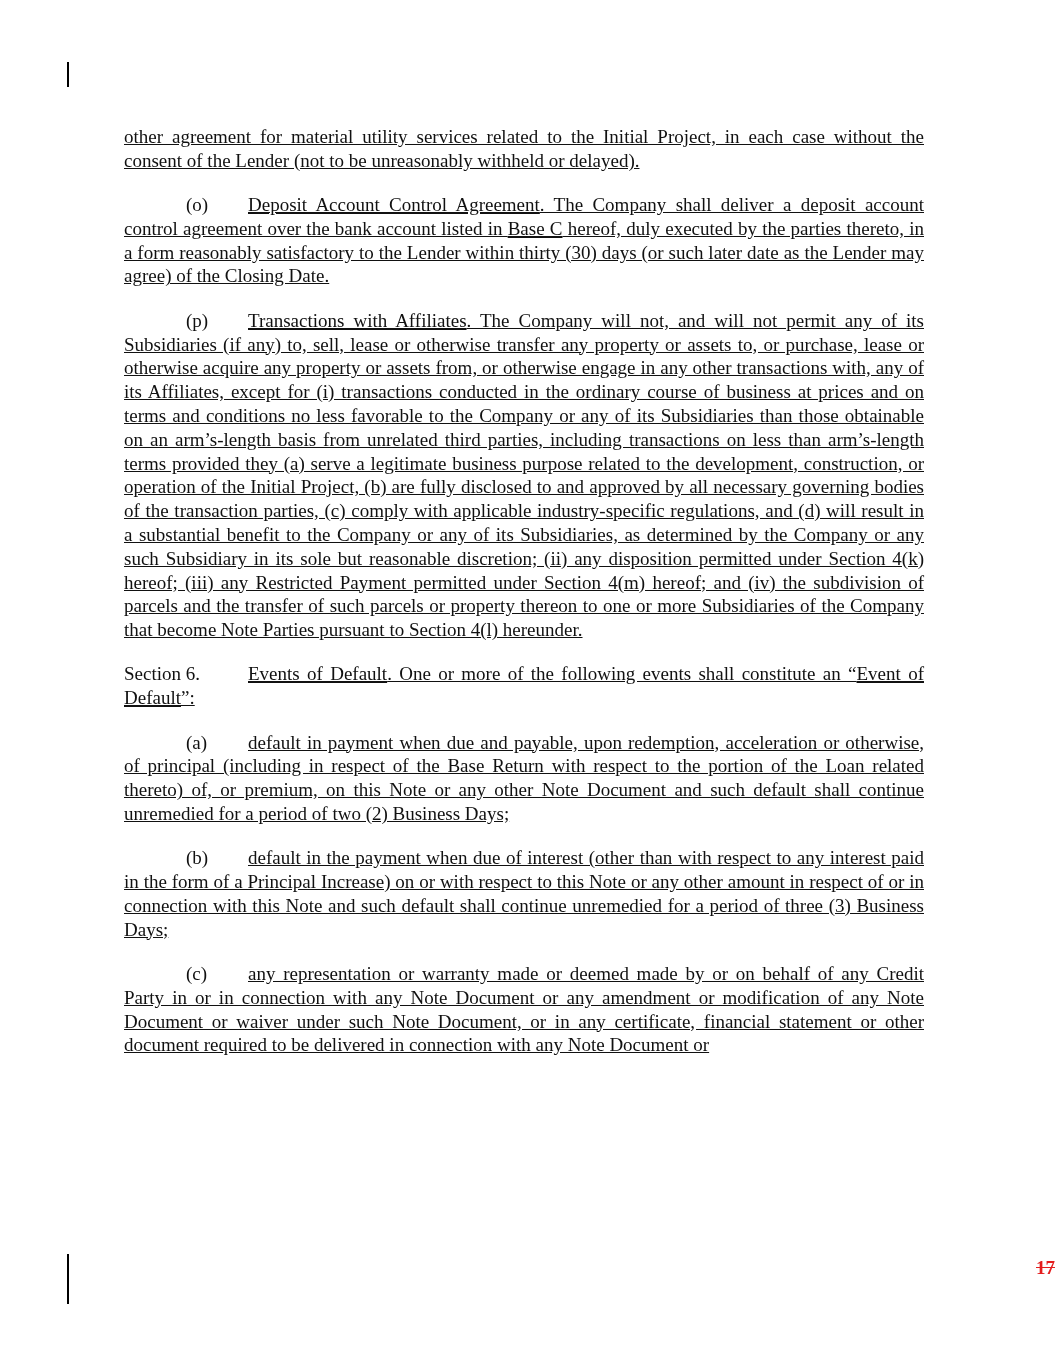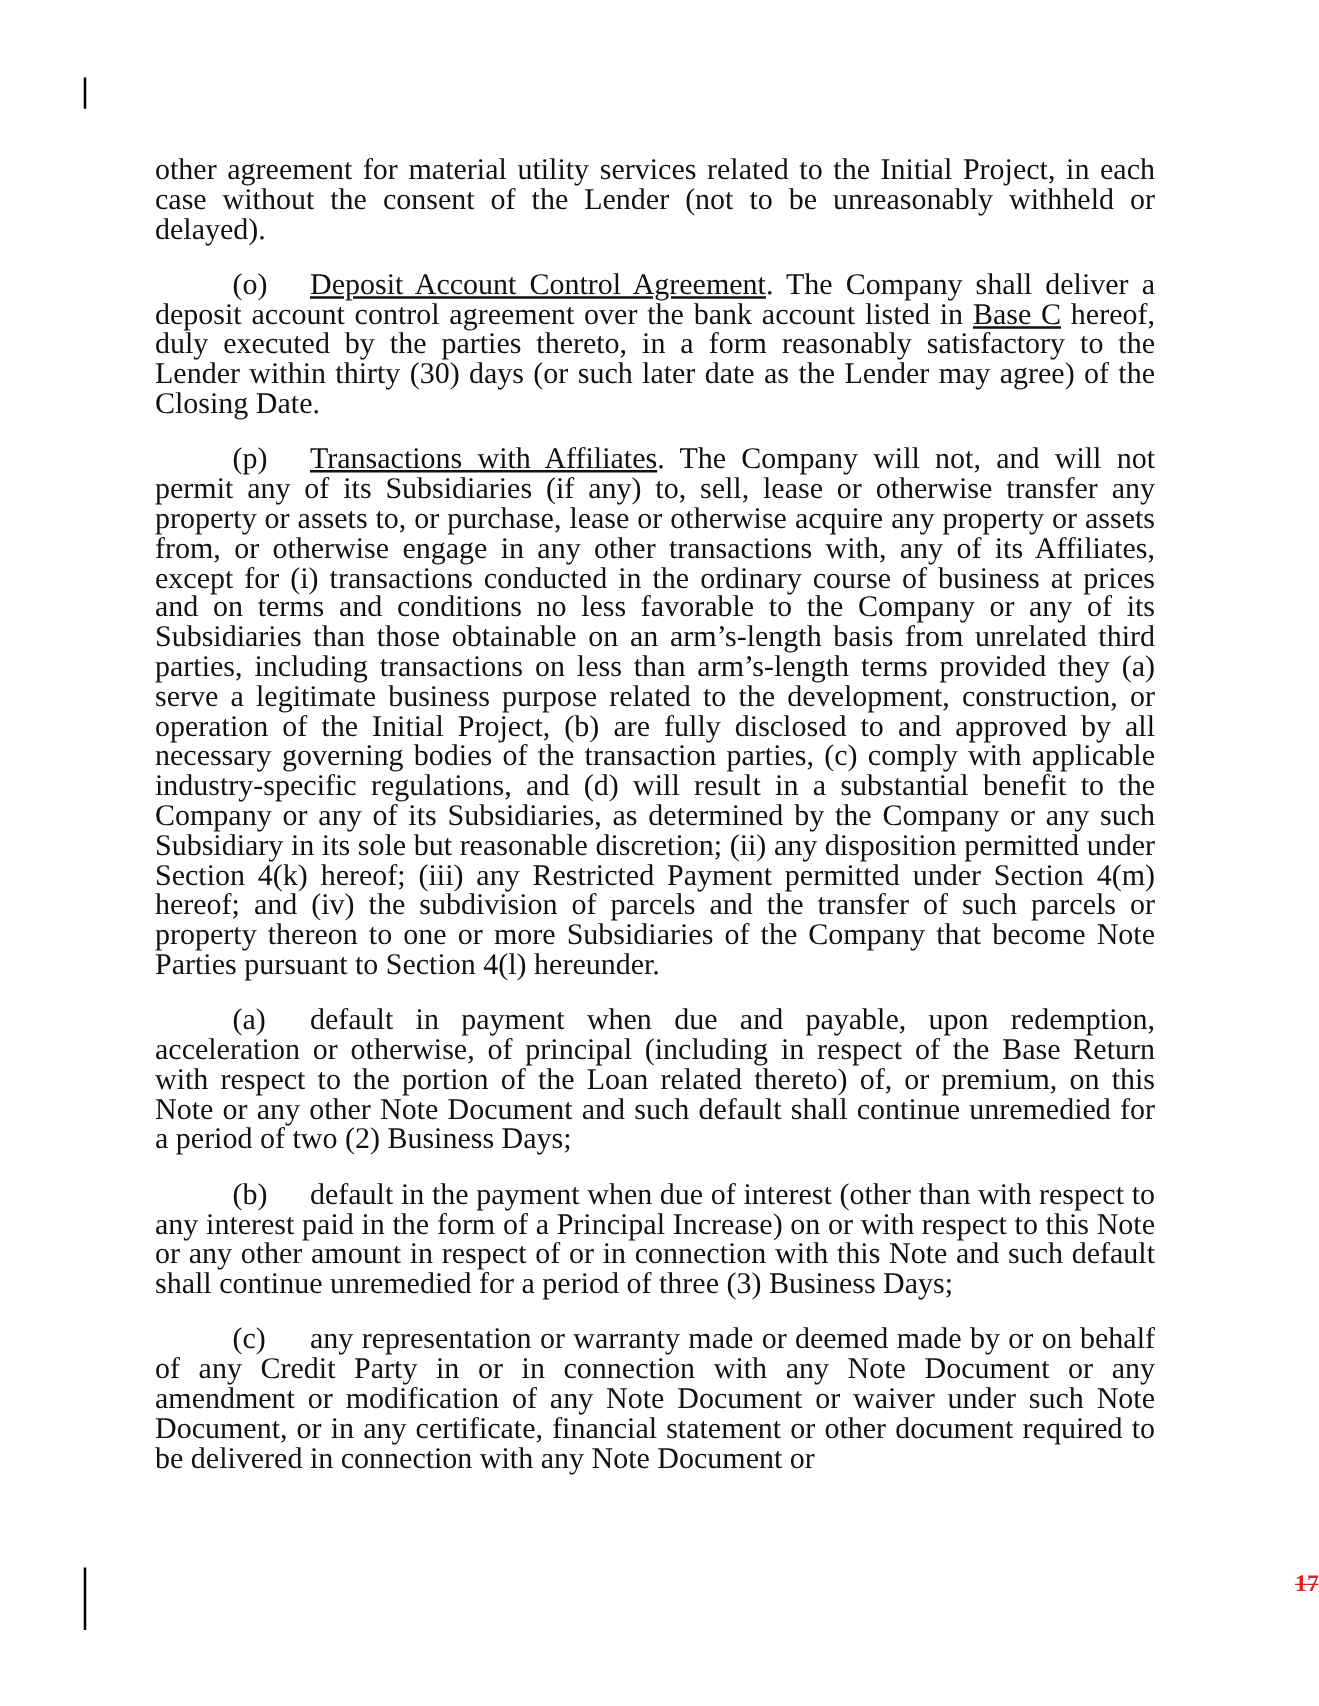--- a/index.html
+++ b/index.html
@@ -22,22 +22,23 @@
       background: #000000;
     }
     .change-bar.top { top: 62px; height: 25px; }
     .change-bar.bottom { top: 1254px; height: 50px; }
 
     .page {
       position: absolute;
       left: 124px;
       top: 125px;
       width: 800px;
-      font-size: 24px;
+      font-size: 19px;
       line-height: 23.8px;
+      text-decoration: underline;
     }
     .para {
       margin: 0 0 20.5px 0;
       text-align: justify;
     }
     .para.indent .lbl {
       display: inline-block;
       width: 62px;
       margin-left: 62px;
     }
@@ -75,20 +76,23 @@
   <p class="para indent">
     <span class="lbl">(o)</span><u>Deposit Account Control Agreement</u><span>. The Company shall deliver a deposit account control agreement over the bank account listed in </span><u>Base C</u><span> hereof, duly executed by the parties thereto, in a form reasonably satisfactory to the Lender within thirty (30) days (or such later date as the Lender may agree) of the Closing Date.</span>
   </p>
 
   <p class="para indent">
     <span class="lbl">(p)</span><u>Transactions with Affiliates</u><span>.  The Company will not, and will not permit any of its Subsidiaries (if any) to, sell, lease or otherwise transfer any property or assets to, or purchase, lease or otherwise acquire any property or assets from, or otherwise engage in any other transactions with, any of its Affiliates, except for (i) transactions conducted in the ordinary course of business at prices and on terms and conditions no less favorable to the Company or any of its Subsidiaries than those obtainable on an arm’s-length basis from unrelated third parties, including transactions on less than arm’s-length terms provided they (a) serve a legitimate business purpose related to the development, construction, or operation of the Initial Project, (b) are fully disclosed to and approved by all necessary governing bodies of the transaction parties, (c) comply with applicable industry-specific regulations, and (d) will result in a substantial benefit to the Company or any of its Subsidiaries, as determined by the Company or any such Subsidiary in its sole but reasonable discretion; (ii) any disposition permitted under Section 4(k) hereof; (iii) any Restricted Payment permitted under Section 4(m) hereof; and (iv) the subdivision of parcels and the transfer of such parcels or property thereon to one or more Subsidiaries of the Company that become Note Parties pursuant to Section 4(l) hereunder.</span>
   </p>
 
 
 
+  <p class="para">
+    <span class="sec-lbl">Section 6.</span><u>Events of Default</u><span>.  One or more of the following events shall constitute an “</span><u>Event of Default</u><span>”:</span>
+  </p>
 
   <p class="para indent">
     <span class="lbl">(a)</span><span>default in payment when due and payable, upon redemption, acceleration or otherwise, of principal (including in respect of the Base Return with respect to the portion of the Loan related thereto) of, or premium, on this Note or any other Note Document and such default shall continue unremedied for a period of two (2) Business Days;</span>
   </p>
 
   <p class="para indent">
     <span class="lbl">(b)</span><span>default in the payment when due of interest (other than with respect to any interest paid in the form of a Principal Increase) on or with respect to this Note or any other amount in respect of or in connection with this Note and such default shall continue unremedied for a period of three (3) Business Days;</span>
   </p>
 
   <p class="para indent">

